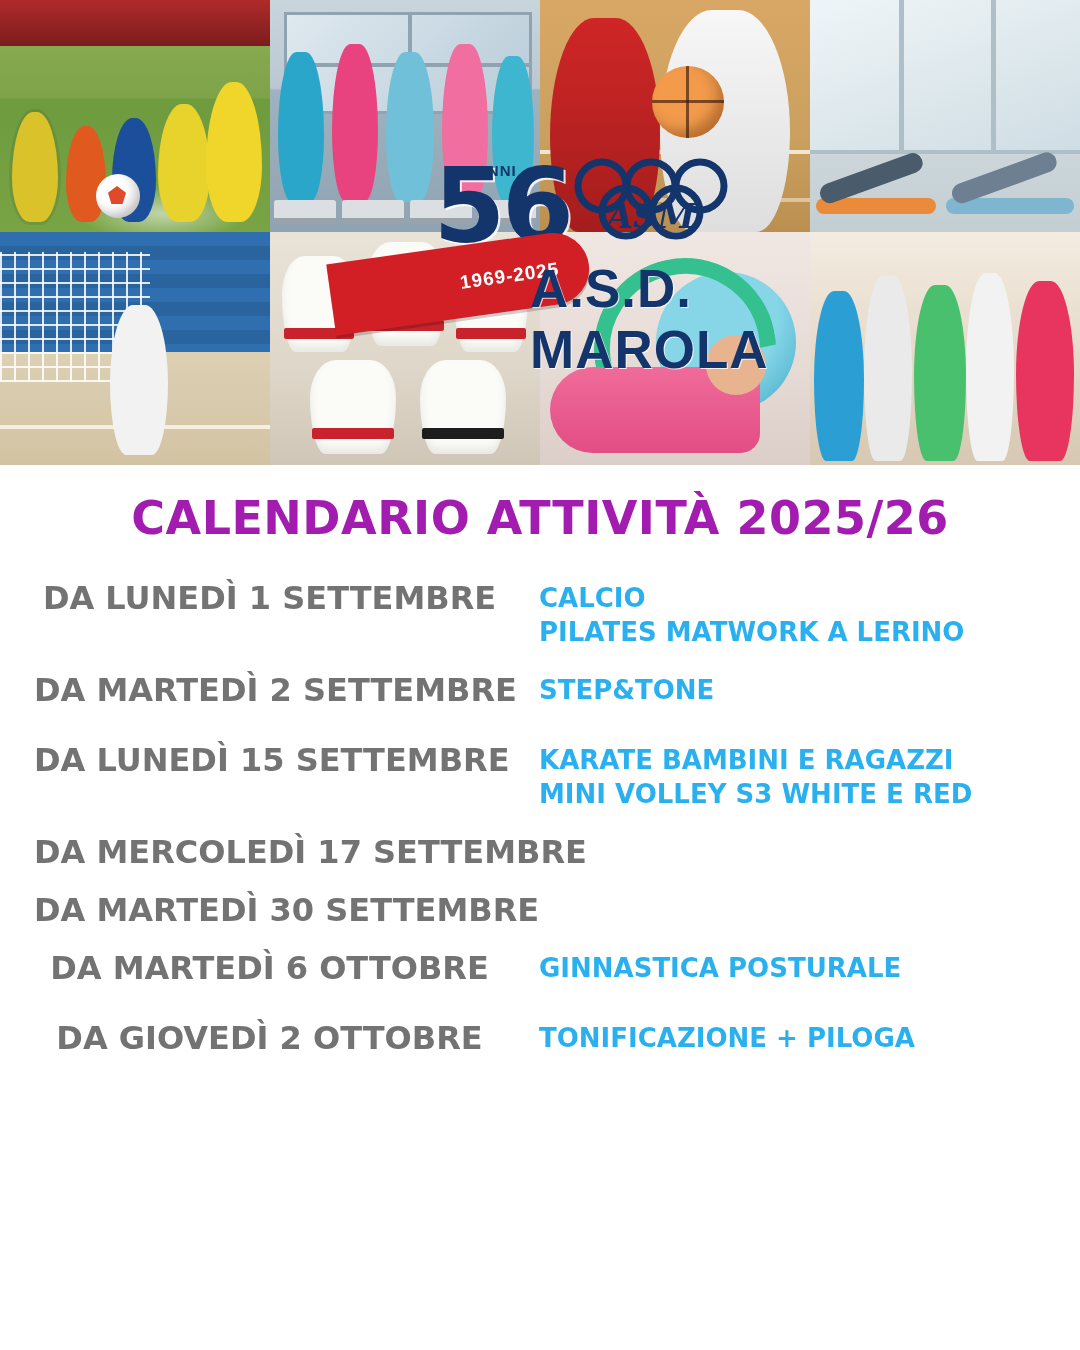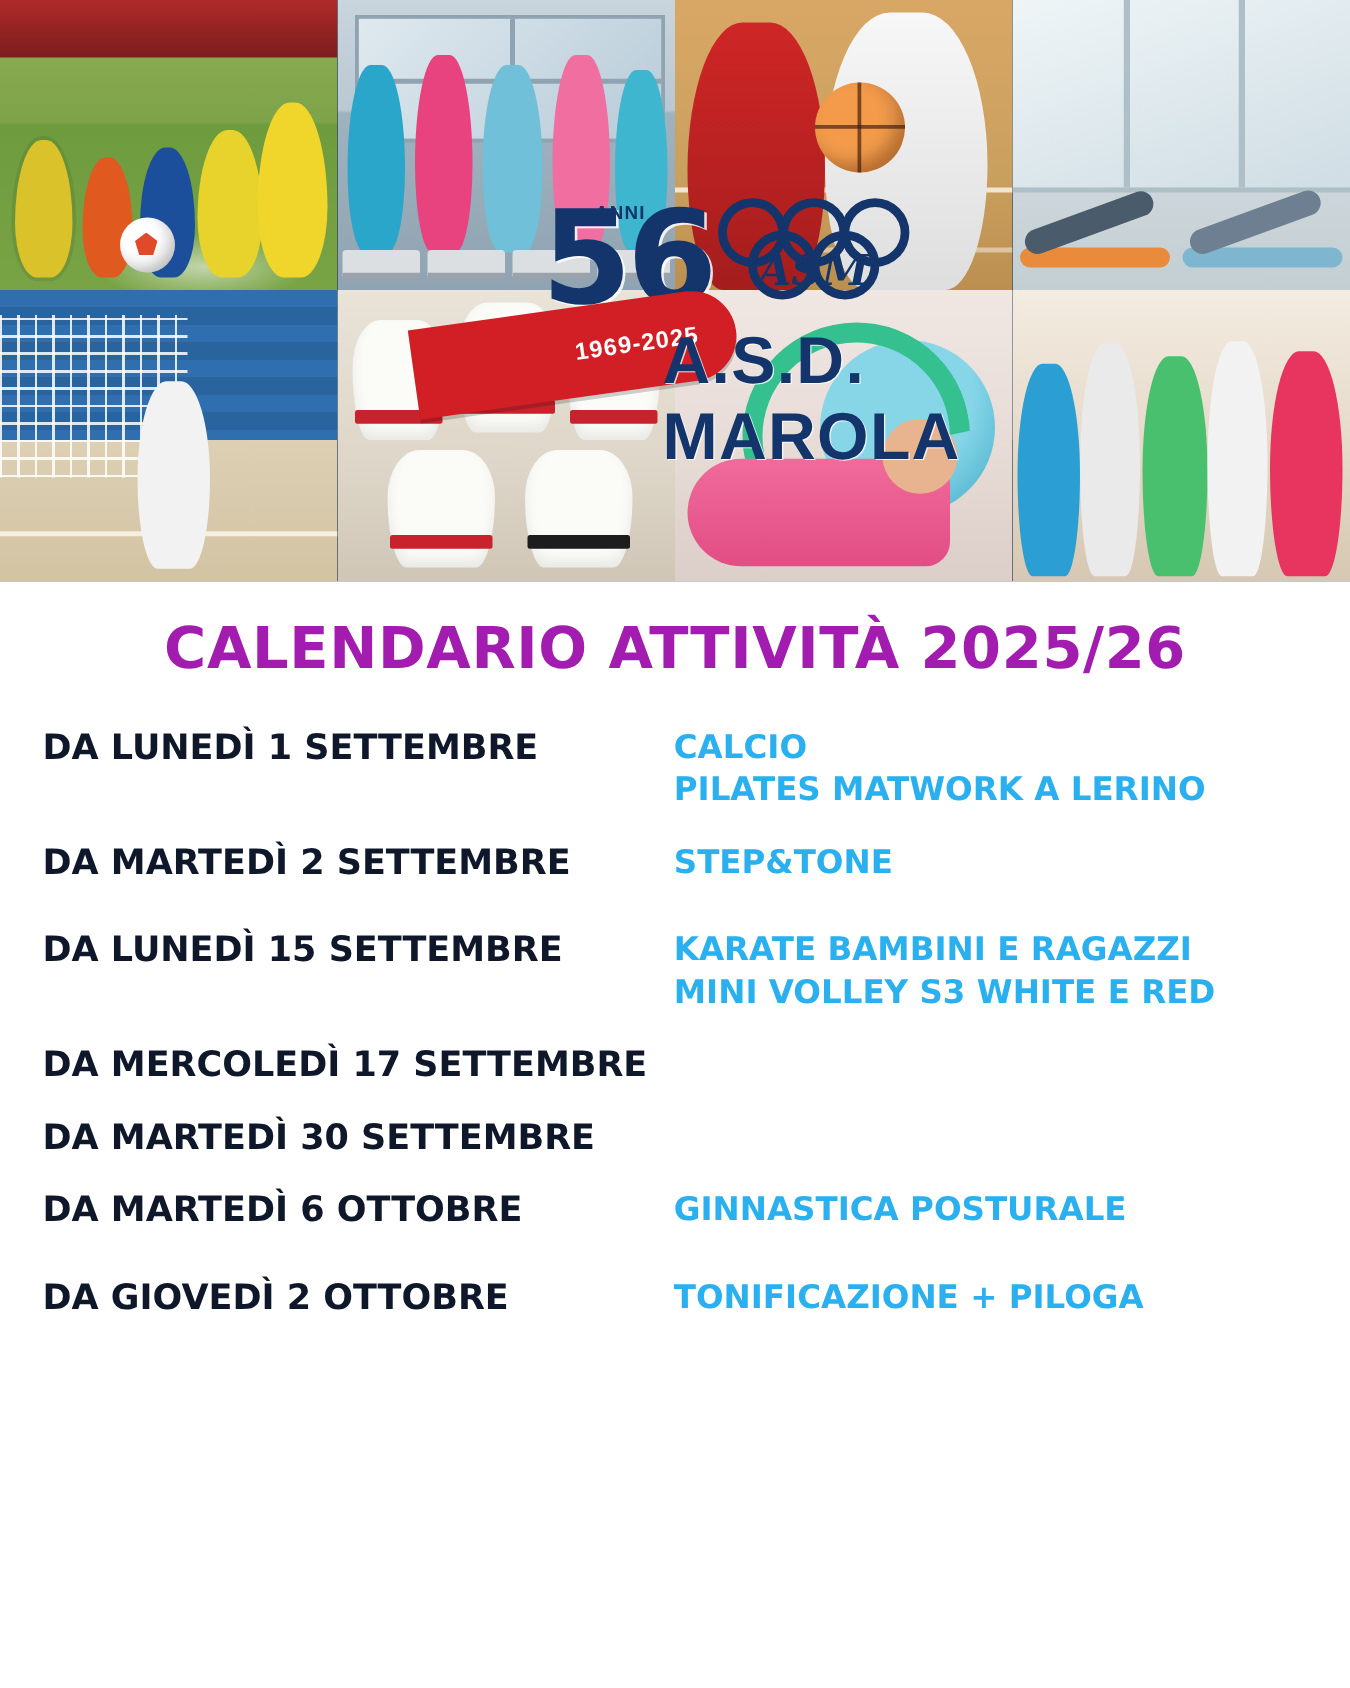--- a/index.html
+++ b/index.html
@@ -266,27 +266,27 @@
     padding: 0 34px 0 34px;
   }
   .row{
     display:flex;
     align-items:flex-start;
     margin-bottom: 14px;
   }
   .row .date{
     width: 505px;
     flex: 0 0 505px;
-    text-align:left;
+    text-align:center;
     padding-right: 34px;
     box-sizing: border-box;
-    color:#0f172a;
+    color:#737373;
     font-family:"DejaVu Sans", sans-serif;
     font-weight:bold;
-    font-size:28px;
+    font-size:32px;
     line-height:34px;
     white-space: nowrap;
   }
   .row .acts{
     flex: 1 1 auto;
     color:#2bb0ef;
     font-family:"DejaVu Sans", sans-serif;
     font-weight:bold;
     font-size:26px;
     line-height:34px;

